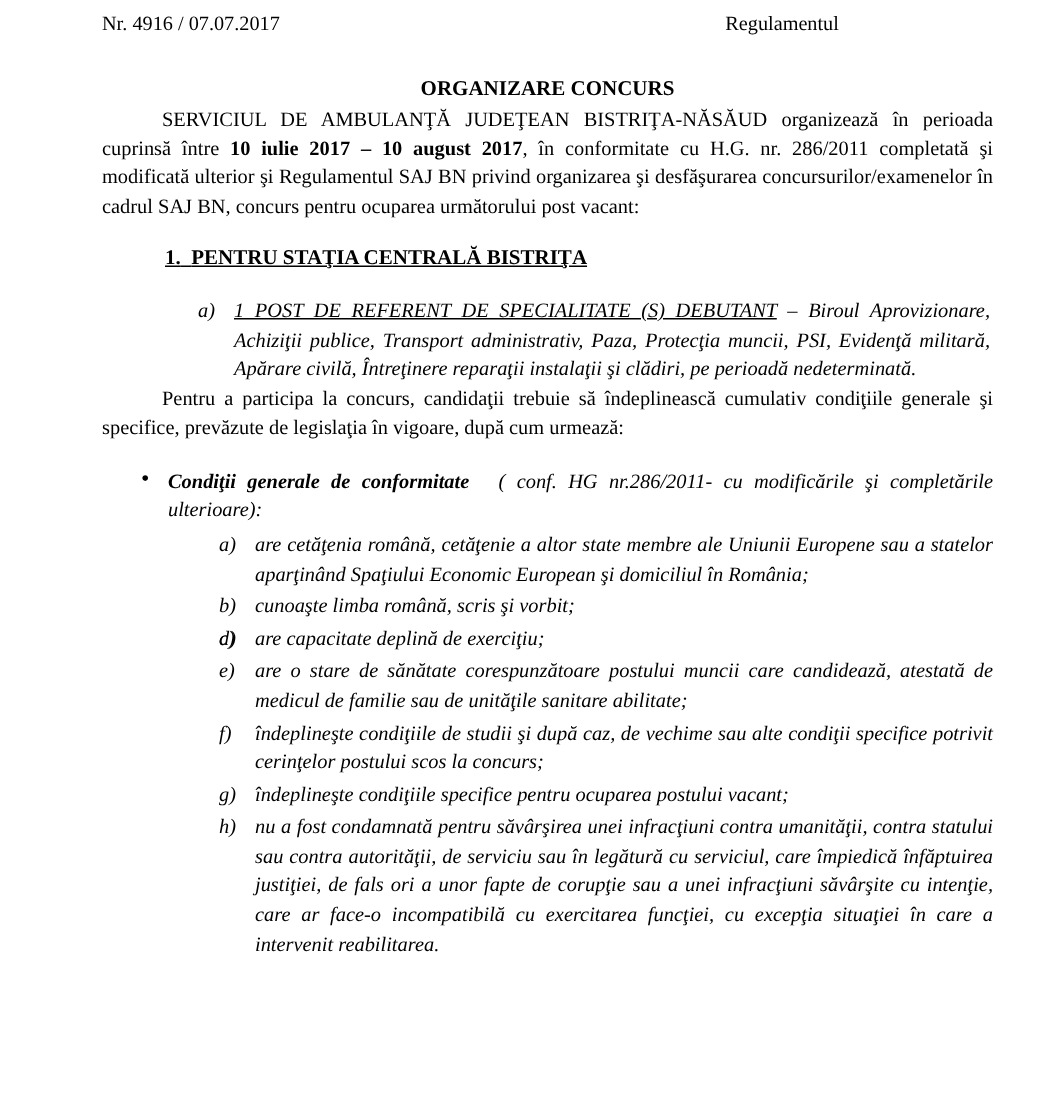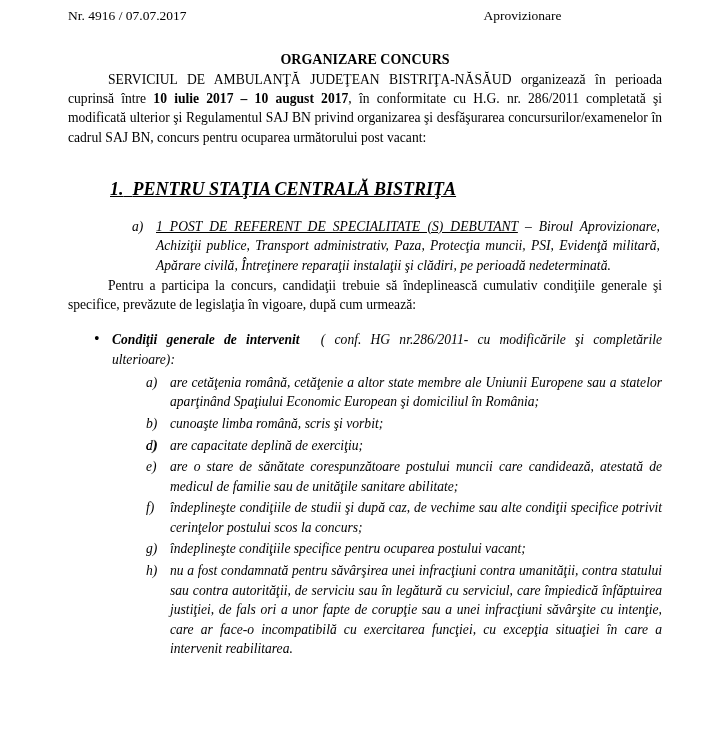--- a/index.html
+++ b/index.html
@@ -58,26 +58,25 @@
     margin: 0;
     text-align: justify;
     text-indent: 40px;
   }
   .intro {
     margin-top: 17px;
   }
   .b { font-weight: bold; }
 
   .section-heading {
-    margin-top: 30px;
+    margin-top: 16px;
     margin-left: 42px;
     font-weight: bold;
-    font-style: italic;
     text-decoration: underline;
-    font-size: 18px;
+    font-size: 14px;
   }
   .post-item {
     margin-top: 14px;
     margin-left: 88px;
     margin-right: 2px;
     text-align: justify;
     font-style: italic;
     position: relative;
     line-height: 1.45;
   }
@@ -136,42 +135,42 @@
     font-style: italic;
   }
 </style>
 </head>
 <body>
 
 <div class="page">
 
   <div class="header-row">
     <span class="header-left">Nr. 4916 / 07.07.2017</span>
-    <span class="header-right">Aprovizionare</span>
+    <span class="header-right">Regulamentul</span>
   </div>
 
   <div class="content">
 
     <div class="title-block">
       <div class="title-sub">ORGANIZARE CONCURS</div>
     </div>
 
     <p class="para intro"><span>SERVICIUL DE AMBULANŢĂ JUDEŢEAN BISTRIŢA-NĂSĂUD</span><span> organizează în perioada cuprinsă între </span><span class="b">10 iulie 2017 – 10 august 2017</span><span>, în conformitate cu H.G. nr. 286/2011 completată şi modificată ulterior şi Regulamentul SAJ BN privind organizarea şi desfăşurarea concursurilor/examenelor în cadrul SAJ BN, concurs pentru ocuparea următorului post vacant:</span></p>
 
     <div class="section-heading"><span>1.</span>&nbsp; <span>PENTRU STAŢIA CENTRALĂ BISTRIŢA</span></div>
 
     <div class="post-item">
       <span class="marker">a)</span><span class="post-title">1 POST DE REFERENT DE SPECIALITATE (S) DEBUTANT</span><span> – Biroul Aprovizionare, Achiziţii publice, Transport administrativ, Paza, Protecţia muncii, PSI, Evidenţă militară, Apărare civilă, Întreţinere reparaţii instalaţii şi clădiri, pe perioadă nedeterminată.</span>
     </div>
 
     <p class="para para2">Pentru a participa la concurs, candidaţii trebuie să îndeplinească cumulativ condiţiile generale şi specifice, prevăzute de legislaţia în vigoare, după cum urmează:</p>
 
     <div class="bullet-block">
       <span class="dot">•</span>
-      <span class="bullet-strong">Condiţii generale  de intervenit</span><span class="bullet-rest"> ( conf. HG nr.286/2011- cu modificările şi completările ulterioare):</span>
+      <span class="bullet-strong">Condiţii generale  de conformitate</span><span class="bullet-rest"> ( conf. HG nr.286/2011- cu modificările şi completările ulterioare):</span>
 
       <ol class="lettered">
         <li><span class="lbl">a)</span><span>are cetăţenia română, cetăţenie a altor state membre ale Uniunii Europene sau a statelor aparţinând Spaţiului Economic European şi domiciliul în România;</span></li>
         <li><span class="lbl">b)</span><span>cunoaşte limba română, scris şi vorbit;</span></li>
         <li><span class="lbl">c)</span></li>
         <li><span class="lbl">d)</span><span>are capacitate deplină de exerciţiu;</span></li>
         <li><span class="lbl">e)</span><span>are o stare de sănătate corespunzătoare postului muncii care candidează, atestată de medicul de familie sau de unităţile sanitare abilitate;</span></li>
         <li><span class="lbl">f)</span><span>îndeplineşte condiţiile de studii şi după caz, de vechime sau alte condiţii specifice potrivit cerinţelor postului scos la concurs;</span></li>
         <li><span class="lbl">g)</span><span>îndeplineşte condiţiile specifice pentru ocuparea postului vacant;</span></li>
         <li><span class="lbl">h)</span><span>nu a fost condamnată pentru săvârşirea unei infracţiuni contra umanităţii, contra statului sau contra autorităţii, de serviciu sau în legătură cu serviciul, care împiedică înfăptuirea justiţiei, de fals ori a unor fapte de corupţie sau a unei infracţiuni săvârşite cu intenţie, care ar face-o incompatibilă cu exercitarea funcţiei, cu excepţia situaţiei în care a intervenit reabilitarea.</span></li>

